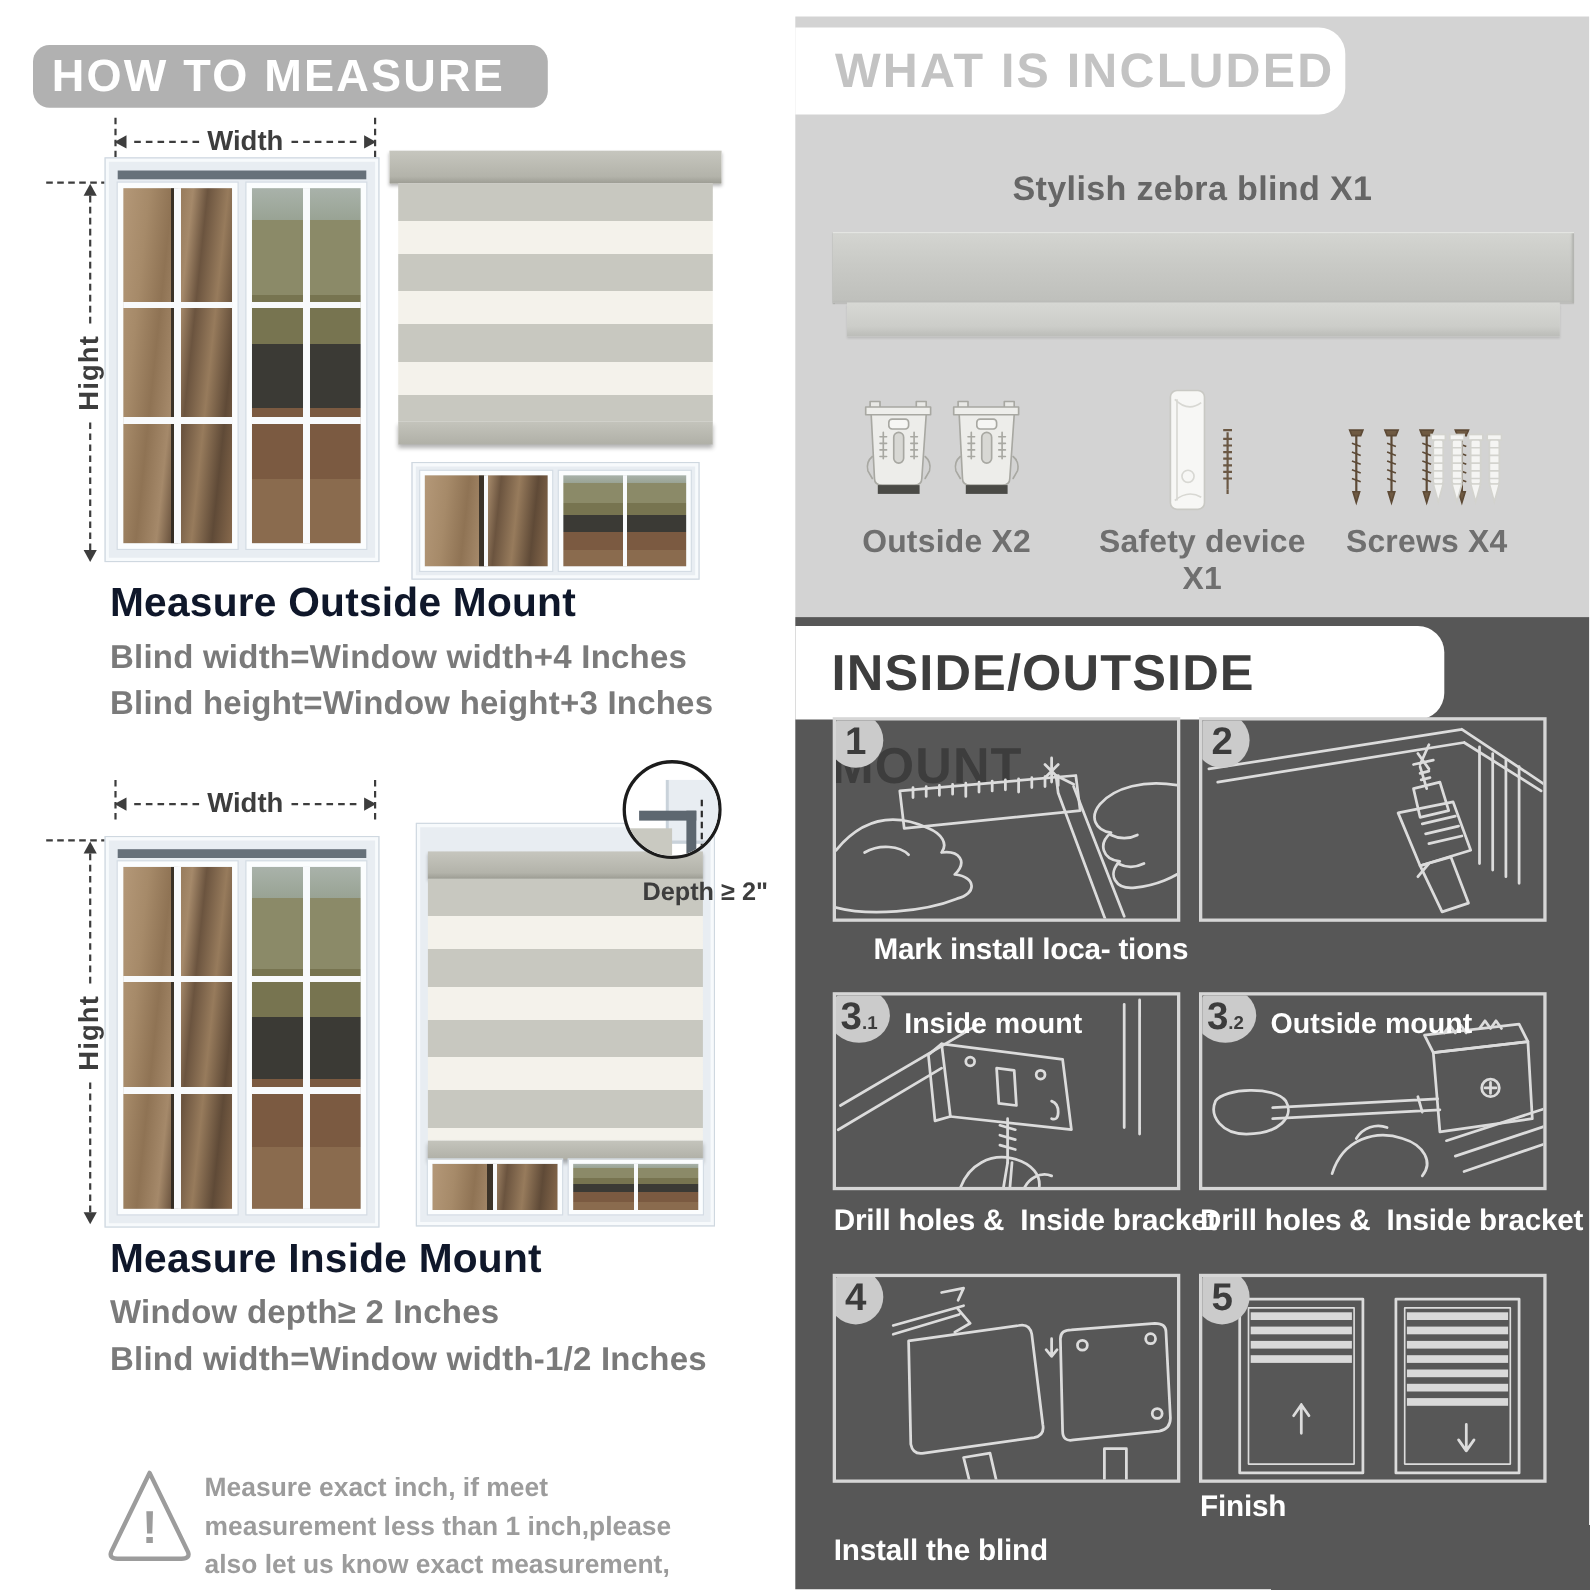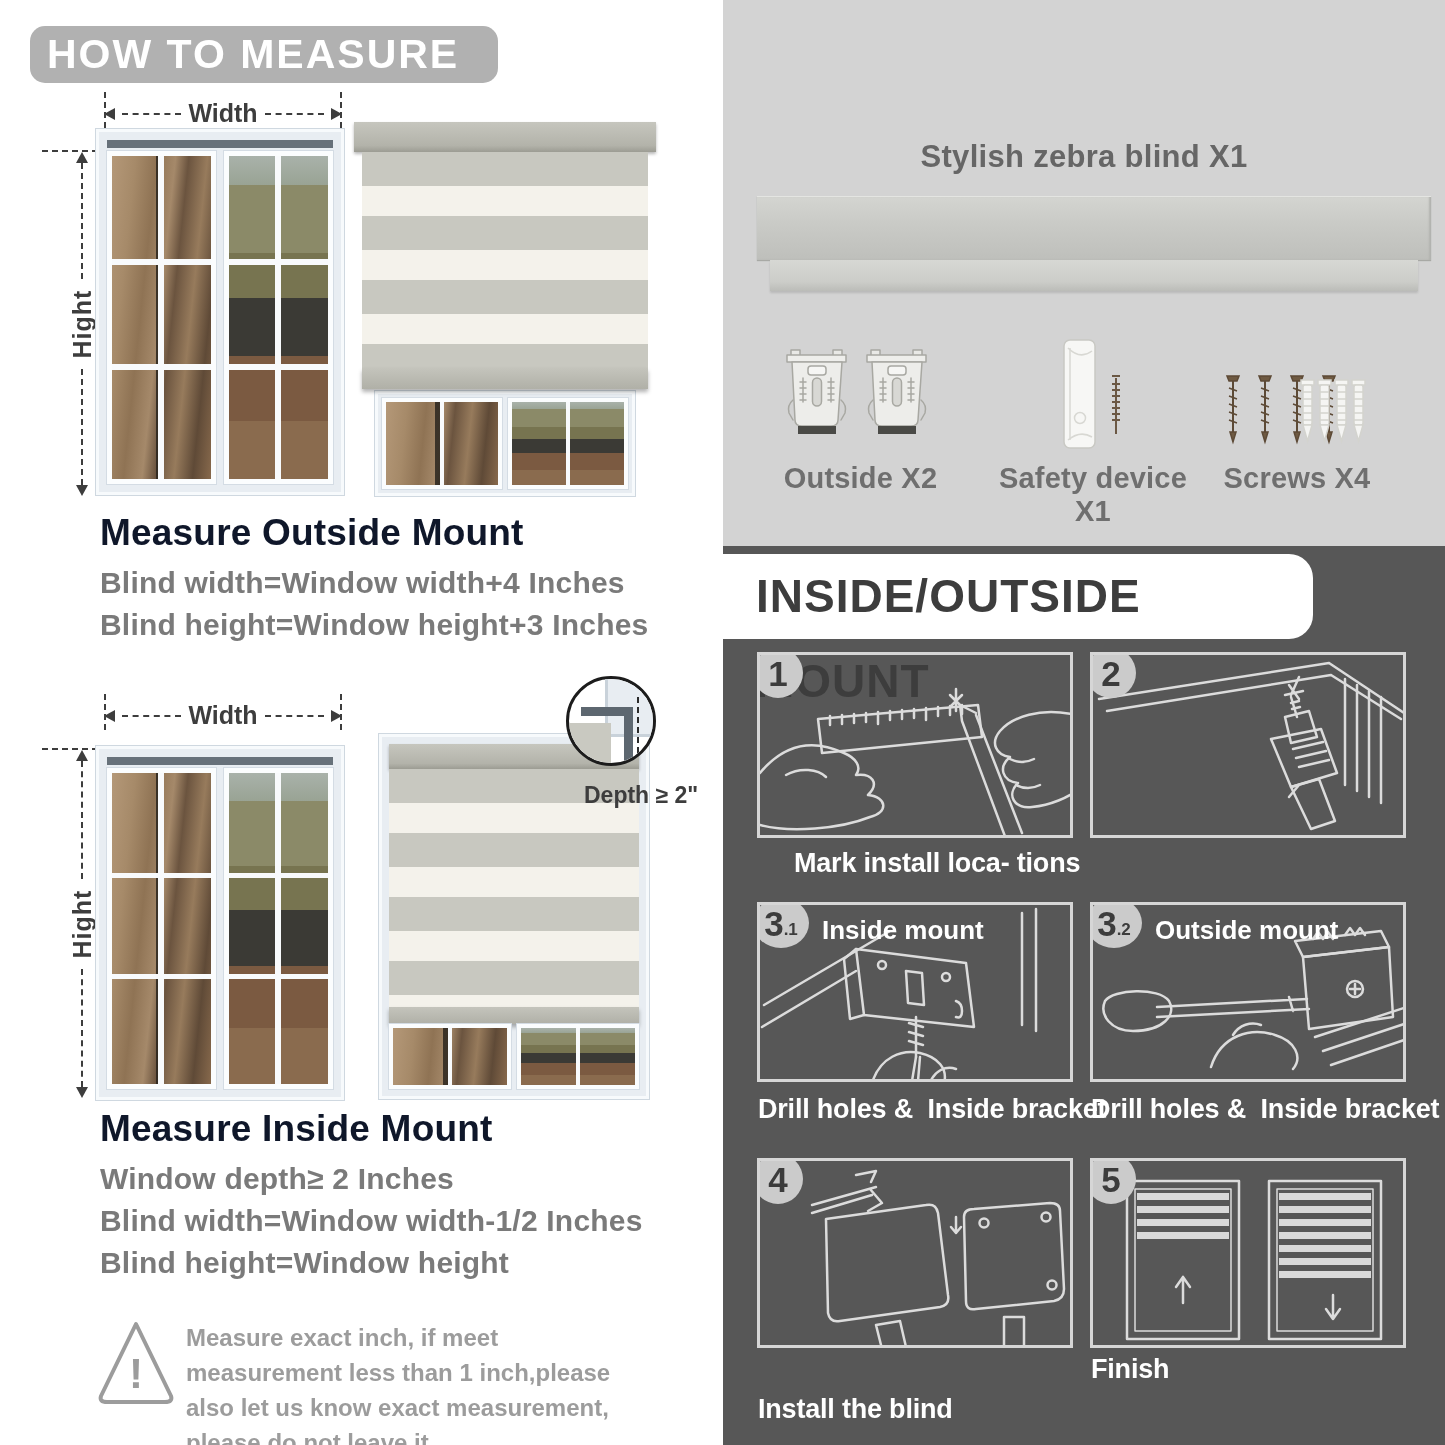--- a/index.html
+++ b/index.html
@@ -1,18 +1,18 @@
 <!DOCTYPE html>
 <html><head>
 <meta charset="utf-8">
 <style>
   * { margin:0; padding:0; box-sizing:border-box; }
   body { background:#ffffff; font-family:"Liberation Sans", sans-serif; }
   .canvas { position:relative; width:1445px; height:1445px; background:#fff; overflow:hidden; }
-  .abs { position:absolute; }
+  .abs { position:absolute;margin-top:15px; }
 
   
   .htm-banner { left:30px; top:26px; width:468px; height:57px; background:#b1b1b1;
     border-radius:15px; color:#fff; font-size:41px; font-weight:bold; letter-spacing:2px;
     line-height:57px; padding-left:17px; }
 
   .warrow { display:flex; align-items:center; gap:7px; color:#3d3d3d; font-weight:bold; font-size:25px; }
   .warrow .dash { flex:1; height:0; border-top:2px dashed #3d3d3d; }
   .ah { width:0; height:0; }
   .ah-left  { border-top:6px solid transparent; border-bottom:6px solid transparent; border-right:11px solid #3d3d3d; }
@@ -193,31 +193,31 @@
     <div class="abs" style="left:12px; top:28px; width:52px; height:9px; background:#5d6770;"></div>
     <div class="abs" style="left:55px; top:28px; width:9px; height:62px; background:#5d6770;"></div>
     <div class="abs" style="left:68px; top:18px; height:66px; border-left:2px dashed #2b2b2b;"></div>
     <div class="abs" style="left:0; top:44px; width:42px; height:46px; background:#c9c9c1;"></div>
   </div>
   <div class="abs depth-label" style="left:584px; top:782px;">Depth ≥ 2"</div>
 
   <div class="abs m-title" style="left:100px; top:1108px;">Measure Inside Mount</div>
   <div class="abs m-line" style="left:100px; top:1162px;">Window depth≥ 2 Inches</div>
   <div class="abs m-line" style="left:100px; top:1204px;">Blind width=Window width-1/2 Inches</div>
-  <div class="abs m-line" style="left:100px; top:1246px;">Blind height=Window height</div>
 
   <div class="abs warn-tri" style="left:95px; top:1318px;">
     <svg width="82" height="88" viewBox="0 0 82 88">
       <path d="M41,6 L76,78 Q78,84 70,84 L12,84 Q4,84 6,78 Z" fill="none" stroke="#9c9c9c" stroke-width="4" stroke-linejoin="round"></path>
       <text x="41" y="70" text-anchor="middle" font-size="42" font-weight="bold" fill="#9c9c9c" font-family="Liberation Sans, sans-serif">!</text>
     </svg>
   </div>
   <div class="abs warn-text" style="left:186px; top:1320px;">Measure exact inch, if meet measurement less than 1 inch,please also let us know exact measurement, please do not leave it</div>
 
   <div class="abs right-gray"></div>
+  <div class="abs wii-banner">WHAT IS INCLUDED</div>
   <div class="abs product-label">Stylish zebra blind X1</div>
   <div class="abs cassette-main"></div>
   <div class="abs cassette-lip"></div>
 
   <div class="abs" style="left:785px; top:348px;">
     <svg width="64" height="94" viewBox="0 0 64 94" class="lineart" style="stroke:#a8a8a2; stroke-width:1.5;">
       <rect x="6" y="2" width="9" height="7" fill="#e9e9e6"></rect>
         <rect x="48" y="2" width="9" height="7" fill="#e9e9e6"></rect>
       <rect x="2" y="7" width="59" height="7" fill="#eeeeeb"></rect>
       <path d="M7,14 L57,14 L53,72 Q53,78 46,78 L17,78 Q10,78 10,72 Z" fill="#ededea"></path>

